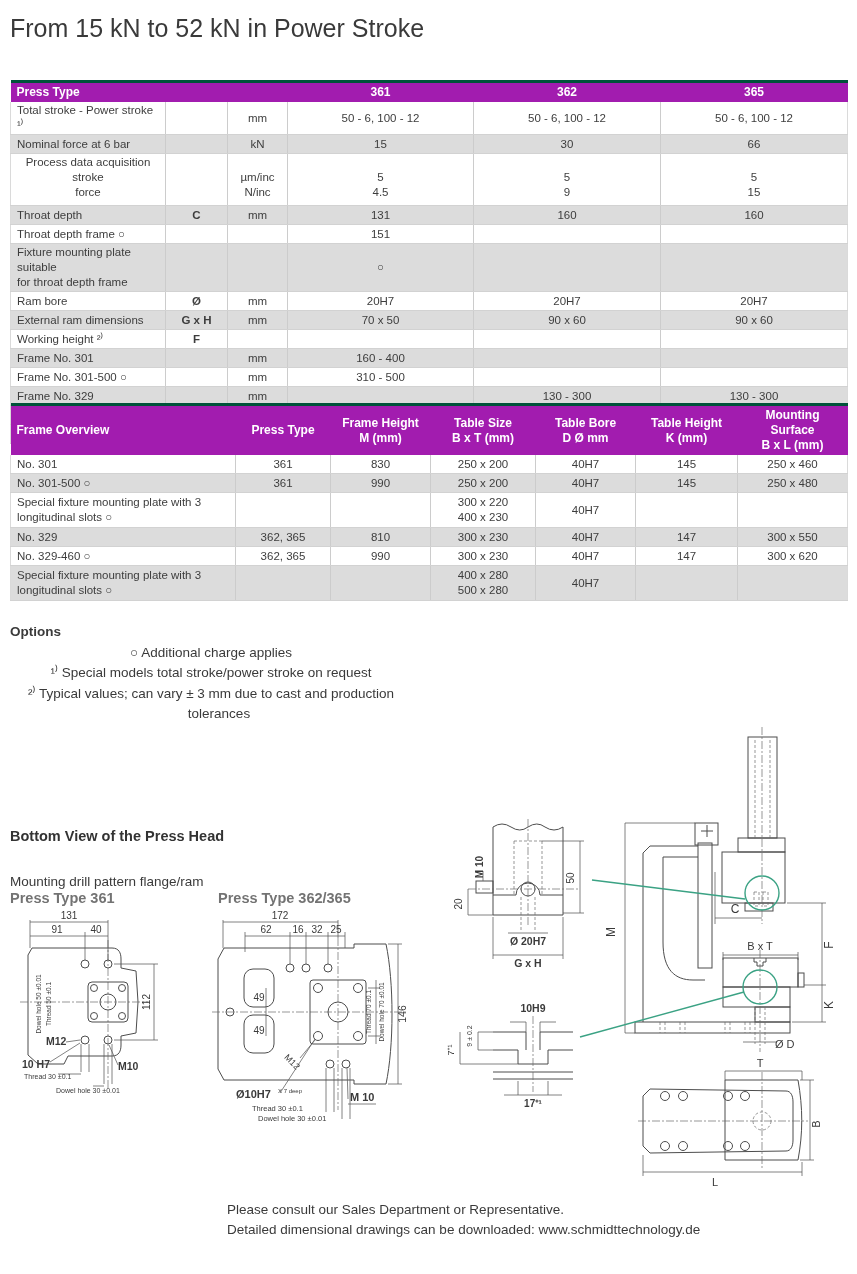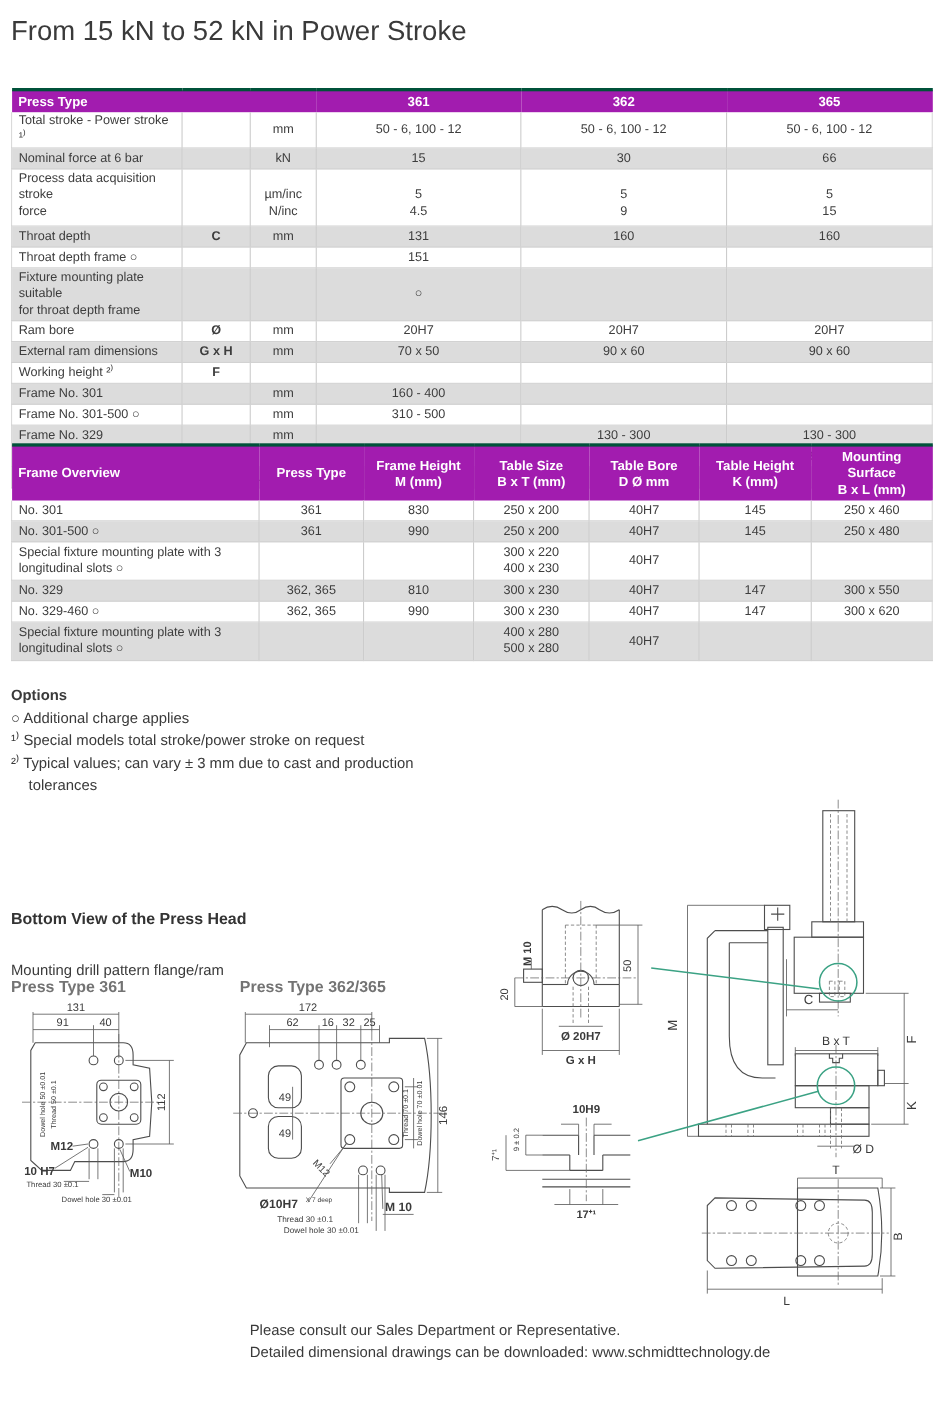--- a/index.html
+++ b/index.html
@@ -19,26 +19,26 @@
   td{padding:1px 6px;vertical-align:middle;white-space:pre-line;
      border-bottom:1px solid #d2d2d2;border-left:1px solid #cccccc;border-right:1px solid #cccccc;}
   td:first-child{border-left:1px solid #dadada;}
   td:last-child{border-right:1px solid #dadada;}
   tr.shaded td{background:#dcdcdc;}
   td.lbl{text-align:left;}
   td.sym{text-align:center;font-weight:bold;}
   td.ctr{text-align:center;}
   tr.h18 td{height:16px;}
   tr.h34 td{height:32px;}
-  tr.h51 td{height:49px;vertical-align:top;}
+  tr.h51 td{height:49px;vertical-align:top;text-align:center;}
   table.frame th{height:31px;}
   
   .options{position:absolute;left:10px;top:622px;width:402px;font-size:13.5px;line-height:20.5px;color:#3a3a3a;}
   .options .opt-title{font-weight:bold;}
-  .options .opt-item{padding-left:16px;text-indent:-16px;}
+  .options .opt-item{padding-left:16px;text-indent:-16px;text-align:center;}
   
   .sec-head{position:absolute;left:10px;top:828px;font-size:14.5px;font-weight:bold;color:#333;}
   .sec-sub{position:absolute;left:10px;top:874px;font-size:13.5px;color:#3a3a3a;}
   .dwg-title{position:absolute;font-size:14.5px;font-weight:bold;color:#737373;}
   
   svg{position:absolute;overflow:visible;}
   svg text{font-family:"Liberation Sans",sans-serif;fill:#3a3a3a;stroke:none;}
   .ol{stroke:#4d4d4d;stroke-width:1;fill:none;}
   .thin{stroke:#5a5a5a;stroke-width:0.75;fill:none;}
   .cl{stroke:#6a6a6a;stroke-width:0.7;fill:none;stroke-dasharray:8 2 2 2;}

